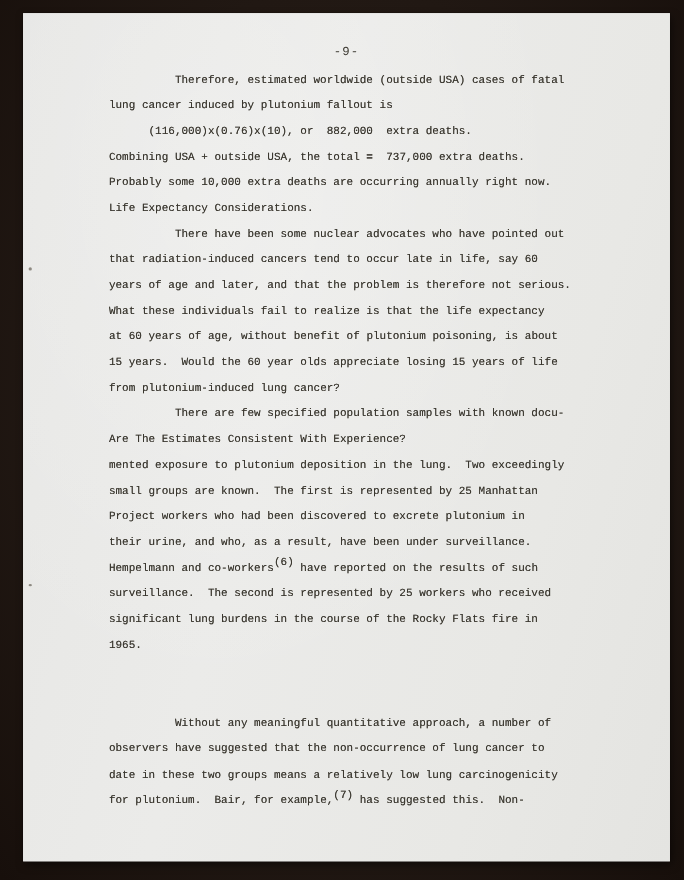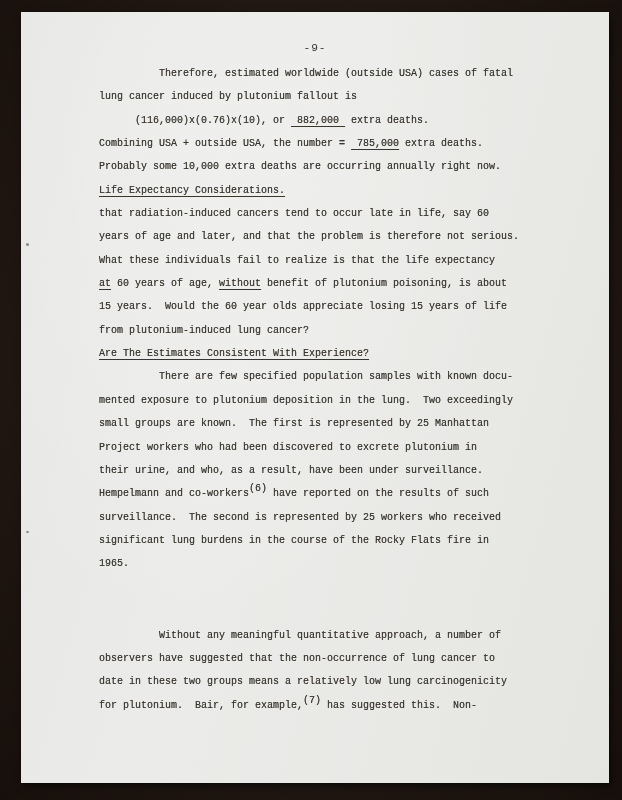--- a/index.html
+++ b/index.html
@@ -41,21 +41,20 @@
     font-size: 10px;
     color: var(--ink);
     text-shadow: 0 0 0.6px rgba(57,54,46,0.65);
   }
   .line {
     white-space: pre;
     height: 23.35px;
     line-height: 23.35px;
   }
   .u {
-    text-decoration: underline;
     text-underline-offset: 3px;
     text-decoration-thickness: 1px;
   }
   .b { font-weight: bold; }
   .sup {
     position: relative;
     top: -5px;
   }
   .speck {
     position: absolute;
@@ -71,31 +70,32 @@
 <body>
 
 <div class="paper">
   <div class="speck s1"></div>
   <div class="speck s2"></div>
   <div class="page-number">-9-</div>
   <div class="content">
       <div class="line" style="padding-left: 10ch;"><span>Therefore, estimated worldwide (outside USA) cases of fatal</span></div>
       <div class="line"><span>lung cancer induced by plutonium fallout is</span></div>
       <div class="line" style="padding-left: 6ch;"><span>(116,000)x(0.76)x(10), or </span><span class="u"> 882,000 </span><span> extra deaths.</span></div>
-      <div class="line"><span>Combining USA + outside USA, the number </span><span class="b">=</span><span> </span><span class="u"> 785,000</span><span> extra deaths.</span></div>
+      <div class="line"><span>Combining USA + outside USA, the total </span><span class="b">=</span><span> </span><span class="u"> 737,000</span><span> extra deaths.</span></div>
       <div class="line"><span>Probably some 10,000 extra deaths are occurring annually right now.</span></div>
       <div class="line"><span class="u">Life Expectancy Considerations.</span></div>
+      <div class="line" style="padding-left: 10ch;"><span>There have been some nuclear advocates who have pointed out</span></div>
       <div class="line"><span>that radiation-induced cancers tend to occur late in life, say 60</span></div>
       <div class="line"><span>years of age and later, and that the problem is therefore not serious.</span></div>
       <div class="line"><span>What these individuals fail to realize is that the life expectancy</span></div>
       <div class="line"><span class="u">at</span><span> 60 years of age, </span><span class="u">without</span><span> benefit of plutonium poisoning, is about</span></div>
       <div class="line"><span>15 years.  Would the 60 year olds appreciate losing 15 years of life</span></div>
       <div class="line"><span>from plutonium-induced lung cancer?</span></div>
+      <div class="line" style="padding-left: 10ch;"><span>There are few specified population samples with known docu-</span></div>
       <div class="line"><span class="u">Are The Estimates Consistent With Experience?</span></div>
-      <div class="line" style="padding-left: 10ch;"><span>There are few specified population samples with known docu-</span></div>
       <div class="line"><span>mented exposure to plutonium deposition in the lung.  Two exceedingly</span></div>
       <div class="line"><span>small groups are known.  The first is represented by 25 Manhattan</span></div>
       <div class="line"><span>Project workers who had been discovered to excrete plutonium in</span></div>
       <div class="line"><span>their urine, and who, as a result, have been under surveillance.</span></div>
       <div class="line"><span>Hempelmann and co-workers</span><span class="sup">(6)</span><span> have reported on the results of such</span></div>
       <div class="line"><span>surveillance.  The second is represented by 25 workers who received</span></div>
       <div class="line"><span>significant lung burdens in the course of the Rocky Flats fire in</span></div>
       <div class="line"><span>1965.</span></div>
       <div class="line" style="padding-left: 10ch; margin-top: 48px;"><span>Without any meaningful quantitative approach, a number of</span></div>
       <div class="line"><span>observers have suggested that the non-occurrence of lung cancer to</span></div>

